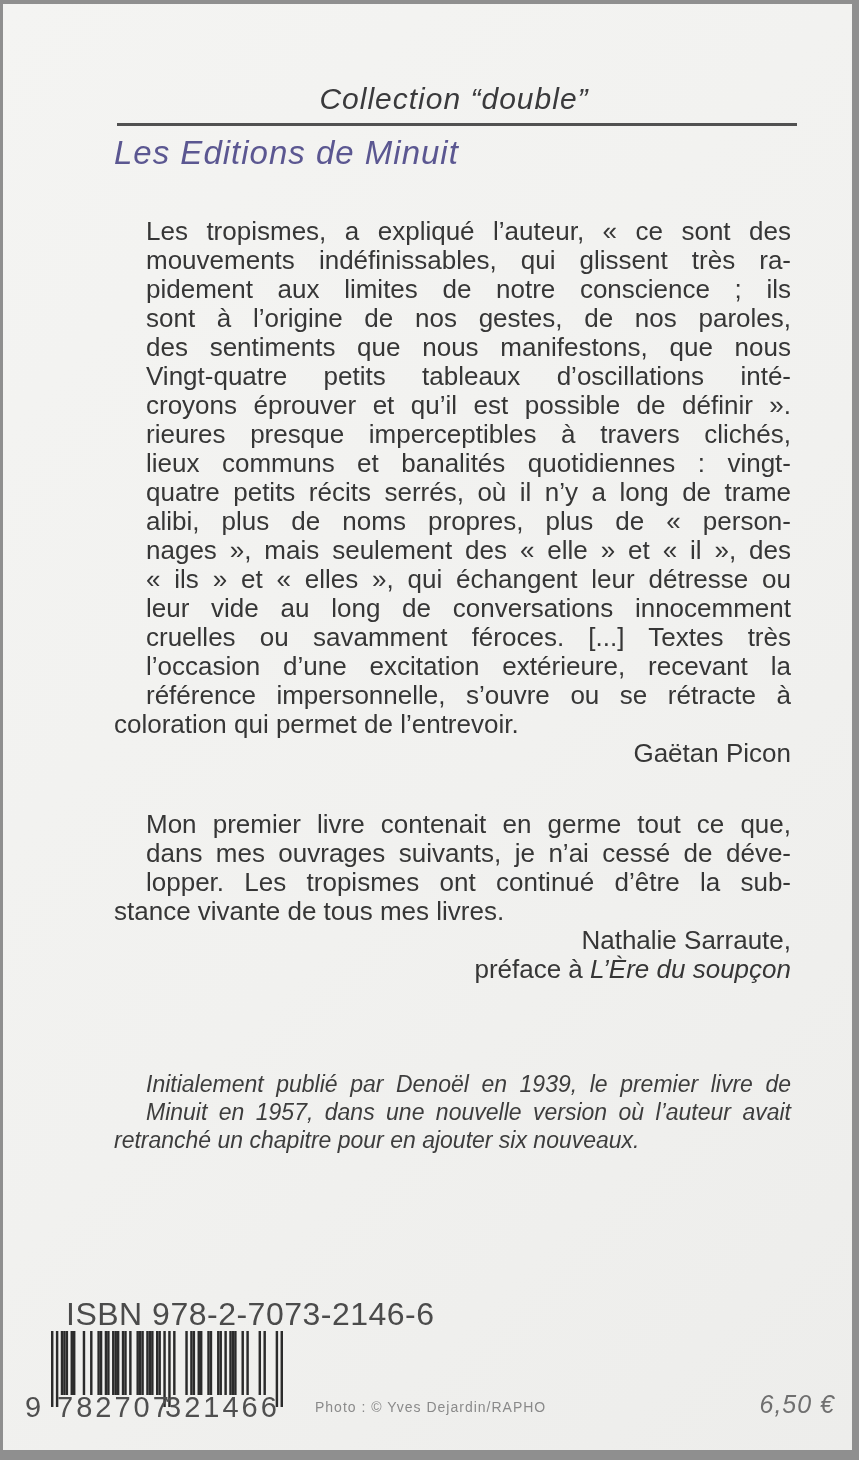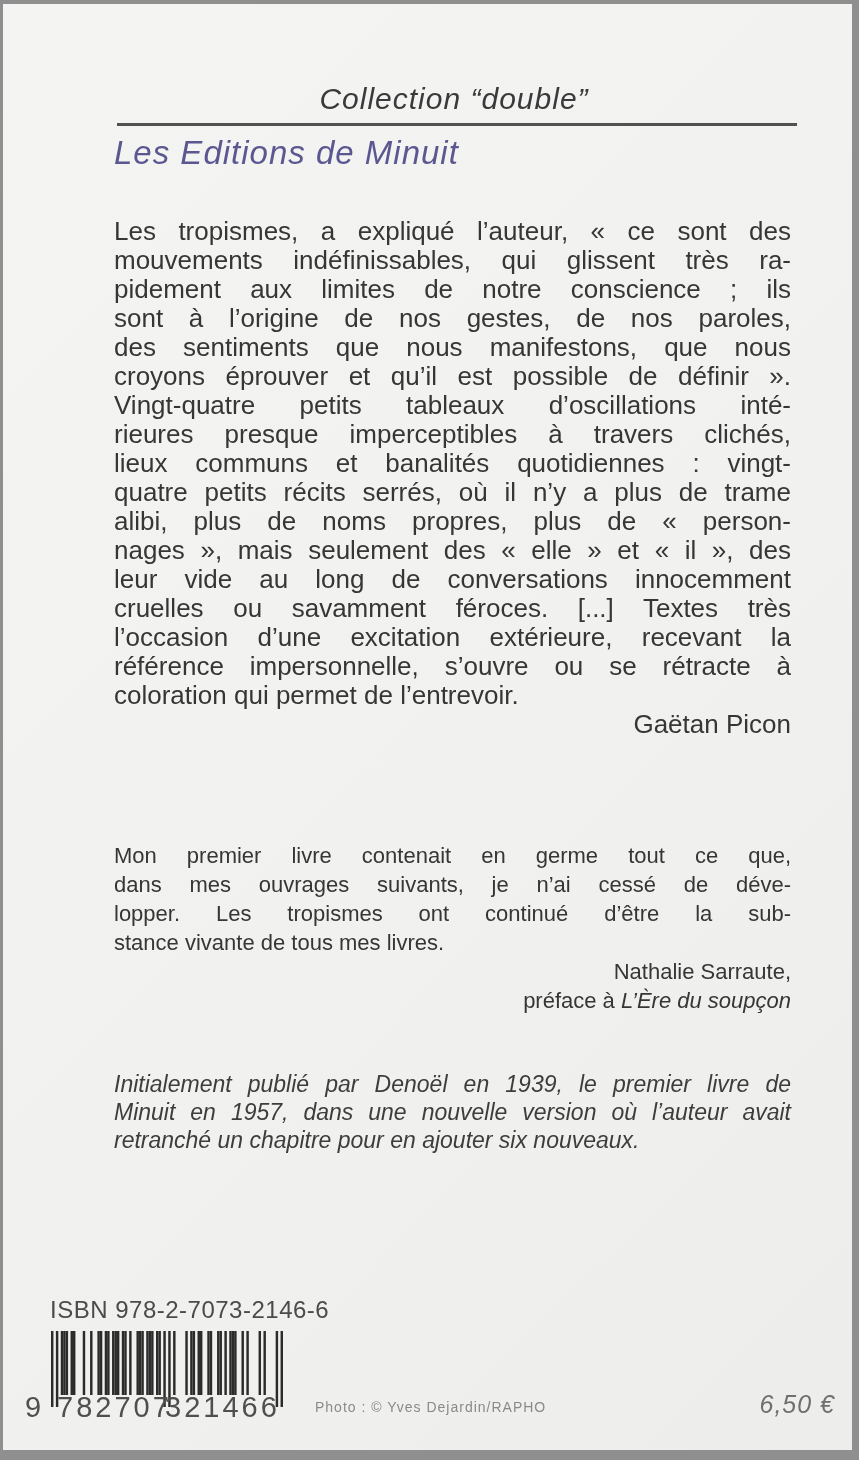--- a/index.html
+++ b/index.html
@@ -25,30 +25,30 @@
     background:#515151;
   }
   .publisher-name{
     position:absolute;left:114px;top:134px;width:680px;
     text-align:left;font-style:italic;font-size:33px;color:#5b5791;
     letter-spacing:1px;
   }
   
   .col{position:absolute;left:114px;width:677px;color:#363636;}
   .main-quote{top:217px;font-size:26px;line-height:29px;}
-  .author-quote{top:841px;font-size:22px;line-height:29px;}
+  .author-quote{top:810px;font-size:26px;line-height:29px;}
   .pub-note{top:1070px;font-size:23px;line-height:28px;font-style:italic;color:#3d3d3d;}
-  .jline{text-align:justify;text-align-last:justify;white-space:normal;}
+  .jline{text-align:justify;text-align-last:justify;white-space:normal;margin-left:32px;}
   .lline{text-align:left;}
   .rline{text-align:right;}
   .italic{font-style:italic;}
   
   .isbn{
-    position:absolute;left:50px;top:1296px;
-    font-size:24px;color:#4b4b4b;letter-spacing:0.5px;
+    position:absolute;left:66px;top:1296px;
+    font-size:32px;color:#4b4b4b;letter-spacing:0.5px;
   }
   .barcode{position:absolute;left:25px;top:1331px;width:266px;height:90px;}
   .barcode svg{position:absolute;left:26px;top:0;width:232px;height:76px;fill:#2b2b2b;}
   .bc-digit{position:absolute;top:60px;font-size:29px;color:#4f4f4f;}
   .bc-lead{left:0;}
   .bc-g1{left:32px;width:104px;text-align:center;letter-spacing:3px;}
   .bc-g2{left:140px;width:104px;text-align:center;letter-spacing:3px;}
   .photo-credit{
     position:absolute;left:315px;top:1399px;
     font-size:14px;color:#8a8a8a;letter-spacing:1px;
@@ -66,27 +66,28 @@
 <div class="collection-title">Collection “double”</div>
 <div class="header-rule"></div>
 <div class="publisher-name">Les Editions de Minuit</div>
 
 <div class="col main-quote">
   <div class="jline">Les tropismes, a expliqué l’auteur, « ce sont des</div>
   <div class="jline">mouvements indéfinissables, qui glissent très ra-</div>
   <div class="jline">pidement aux limites de notre conscience ; ils</div>
   <div class="jline">sont à l’origine de nos gestes, de nos paroles,</div>
   <div class="jline">des sentiments que nous manifestons, que nous</div>
+  <div class="jline">Vingt-quatre petits tableaux d’oscillations inté-</div>
   <div class="jline">croyons éprouver et qu’il est possible de définir ».</div>
-  <div class="jline">Vingt-quatre petits tableaux d’oscillations inté-</div>
   <div class="jline">rieures presque imperceptibles à travers clichés,</div>
   <div class="jline">lieux communs et banalités quotidiennes : vingt-</div>
-  <div class="jline">quatre petits récits serrés, où il n’y a plus de trame</div>
+  <div class="jline">quatre petits récits serrés, où il n’y a long de trame</div>
   <div class="jline">alibi, plus de noms propres, plus de « person-</div>
   <div class="jline">nages », mais seulement des « elle » et « il », des</div>
+  <div class="jline">« ils » et « elles », qui échangent leur détresse ou</div>
   <div class="jline">leur vide au long de conversations innocemment</div>
   <div class="jline">cruelles ou savamment féroces. [...] Textes très</div>
   <div class="jline">l’occasion d’une excitation extérieure, recevant la</div>
   <div class="jline">référence impersonnelle, s’ouvre ou se rétracte à</div>
   <div class="lline">coloration qui permet de l’entrevoir.</div>
   <div class="rline">Gaëtan Picon</div>
 </div>
 
 <div class="col author-quote">
   <div class="jline">Mon premier livre contenait en germe tout ce que,</div>

